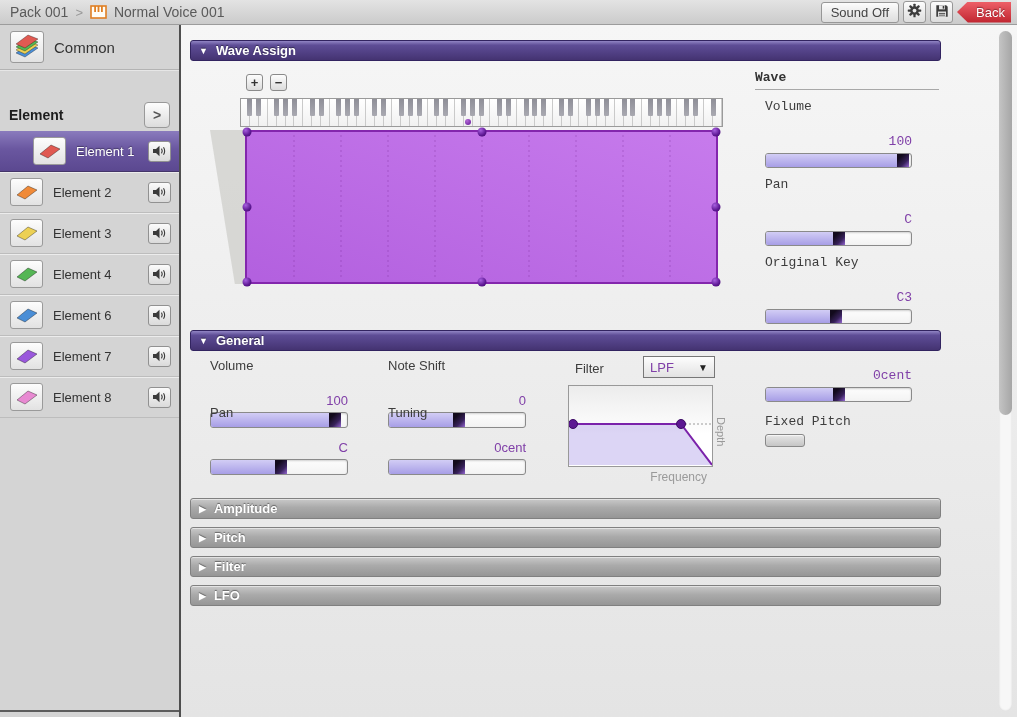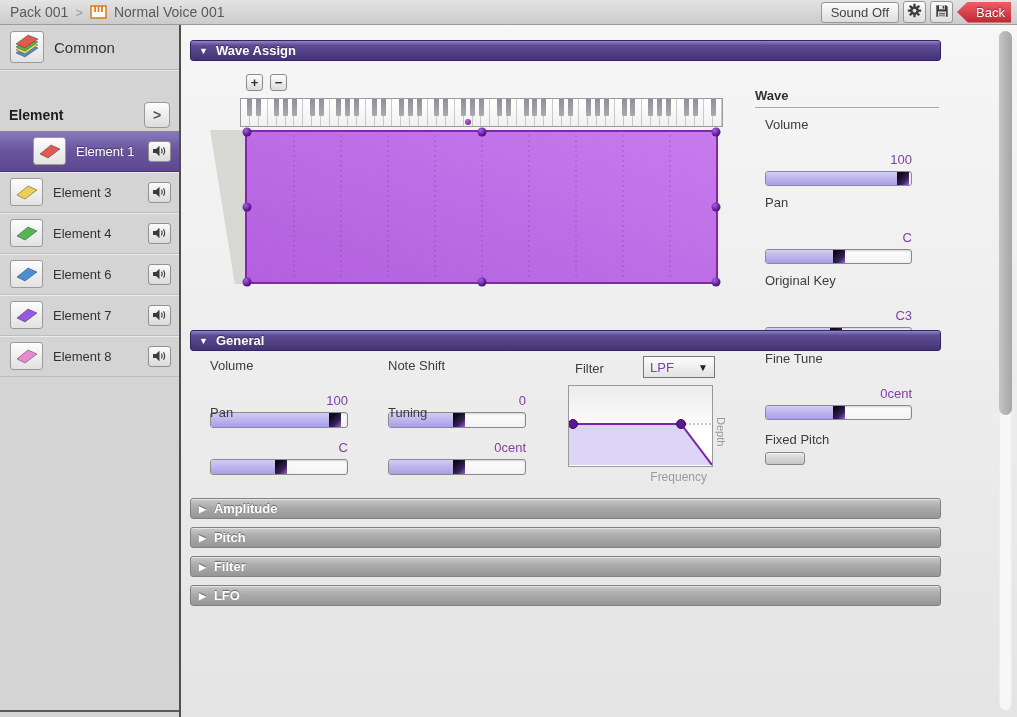--- a/index.html
+++ b/index.html
@@ -79,21 +79,21 @@
     background:#c9c9c5; opacity:.65; clip-path:polygon(0 0,100% 0,100% 100%,71% 100%); }
   #wave-region { position:absolute; left:64px; top:105px; width:473px; height:154px;
     border:2px solid #8326ad;
     background:linear-gradient(200deg,rgba(197,118,236,.96),rgba(176,90,222,.96)); }
   #region-grid { position:absolute; inset:0; width:100%; height:100%; }
   .handle { position:absolute; width:9px; height:9px; border-radius:50%; z-index:5;
     background:radial-gradient(circle at 35% 30%,#a85fe0,#5c1792 60%,#3c0a64);
     transform:translate(-50%,-50%); }
 
   
-  #wave-panel { position:absolute; left:574px; top:63px; width:184px; }
+  #wave-panel { position:absolute; left:574px; top:45px; width:184px;font-family:Liberation Mono, monospace; }
   #wave-panel .pnl-title { font-size:13px; font-weight:bold; color:#333; }
   #wave-panel hr { border:none; border-top:1px solid #a8a8a8; margin:4px 0 0 0; }
   .wp-row { margin:9px 0 0 10px; width:147px; }
   .p-head { display:flex; justify-content:space-between; font-size:13px; color:#3d3d3d; margin-bottom:4px; }
   .p-value { color:#8040a8;margin-top:35px; }
   .slider { display:flex; height:15px; border:1px solid #8a8a8a; border-radius:3px; overflow:hidden;
     background:linear-gradient(180deg,#fdfdfd,#f3f3f3); box-shadow:inset 0 1px 2px rgba(0,0,0,.18); }
   .sl-fill { height:100%; background:linear-gradient(180deg,#d2cdf5,#a79ee6); }
   .sl-handle { flex:0 0 12px; height:100%;
     background:linear-gradient(135deg,#120a1c 25%,#37215a 65%,#9466d2 100%); }
@@ -195,20 +195,35 @@
       </button>
     </div>
     <div id="element-list">
         <div class="elem-row selected">
           <span class="ico-frame">
             <svg width="26" height="22" viewBox="0 0 26 22">
               <polygon points="3,14 14,5 23,9 11,18" fill="#e05a52" stroke="rgba(0,0,0,0.35)"></polygon>
             </svg>
           </span>
           <span class="elem-label">Element 1</span>
+          <span class="spk-btn">
+            <svg width="15" height="12" viewBox="0 0 15 12">
+              <polygon points="1,4 4,4 7.5,0.8 7.5,11.2 4,8 1,8" fill="#3b3b3b"></polygon>
+              <path d="M9.5 3.6 Q11 6 9.5 8.4" stroke="#3b3b3b" stroke-width="1.1" fill="none"></path>
+              <path d="M11.5 2.2 Q13.8 6 11.5 9.8" stroke="#3b3b3b" stroke-width="1.1" fill="none"></path>
+            </svg>
+          </span>
+        </div>
+        <div class="elem-row">
+          <span class="ico-frame">
+            <svg width="26" height="22" viewBox="0 0 26 22">
+              <polygon points="3,14 14,5 23,9 11,18" fill="#f08a38" stroke="rgba(0,0,0,0.35)"></polygon>
+            </svg>
+          </span>
+          <span class="elem-label">Element 2</span>
           <span class="spk-btn">
             <svg width="15" height="12" viewBox="0 0 15 12">
               <polygon points="1,4 4,4 7.5,0.8 7.5,11.2 4,8 1,8" fill="#3b3b3b"></polygon>
               <path d="M9.5 3.6 Q11 6 9.5 8.4" stroke="#3b3b3b" stroke-width="1.1" fill="none"></path>
               <path d="M11.5 2.2 Q13.8 6 11.5 9.8" stroke="#3b3b3b" stroke-width="1.1" fill="none"></path>
             </svg>
           </span>
         </div>
         <div class="elem-row">
           <span class="ico-frame">

